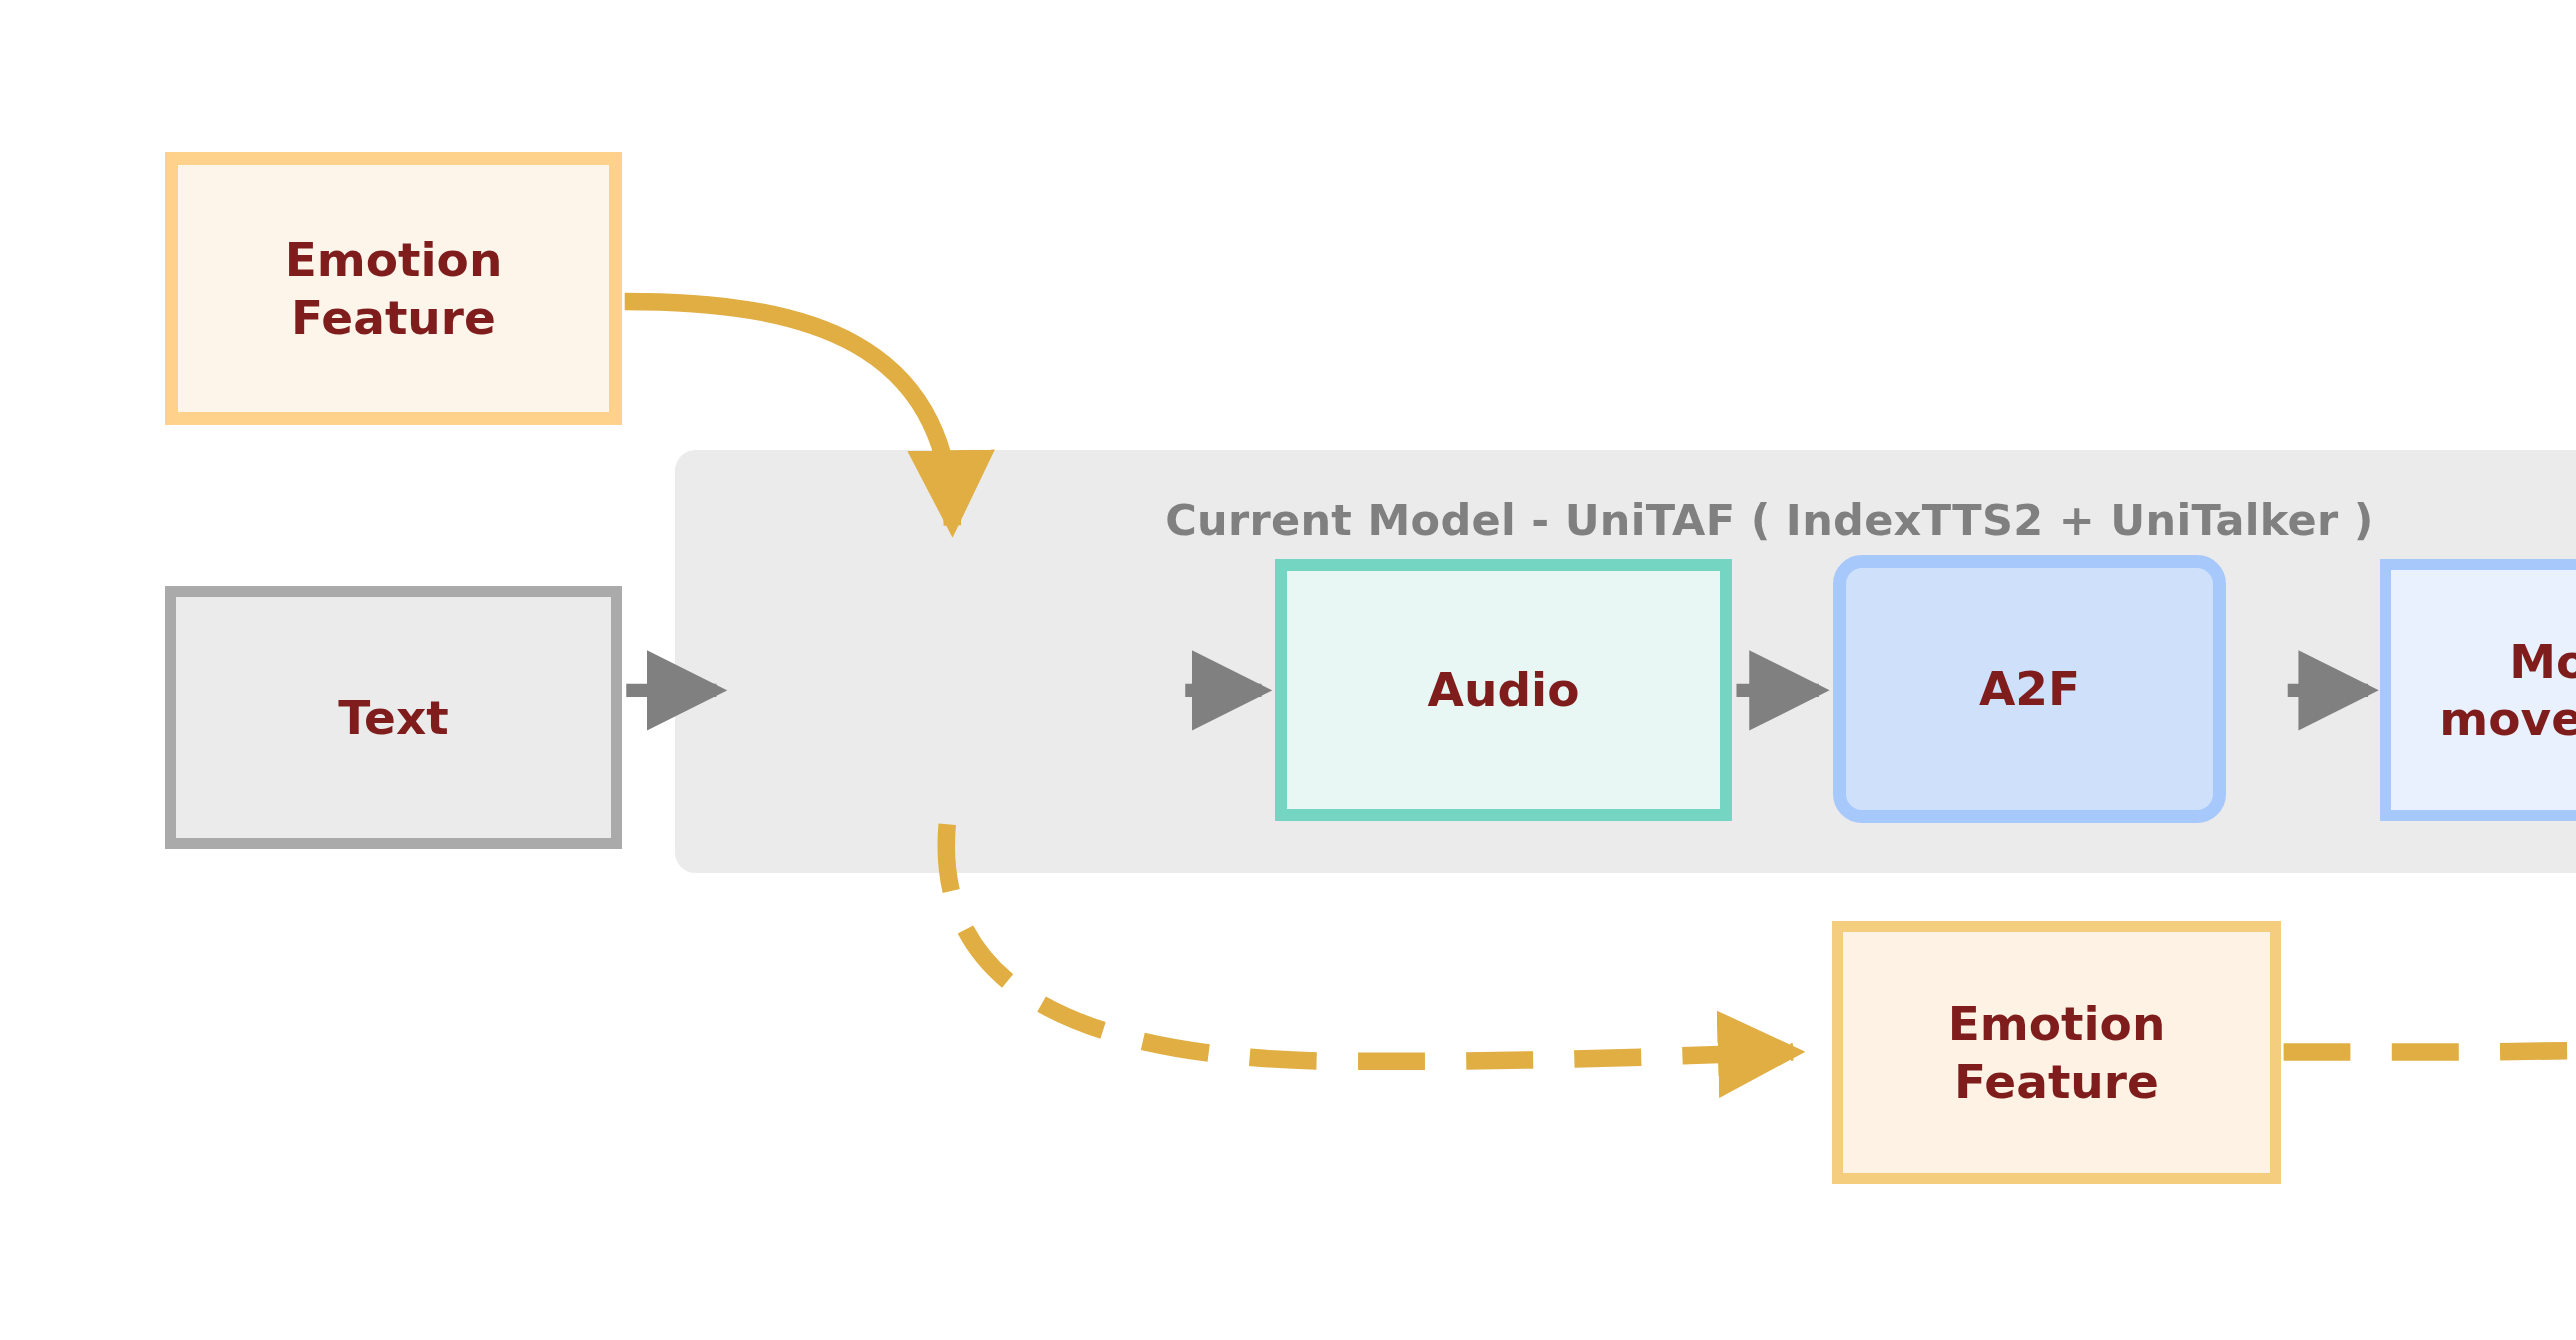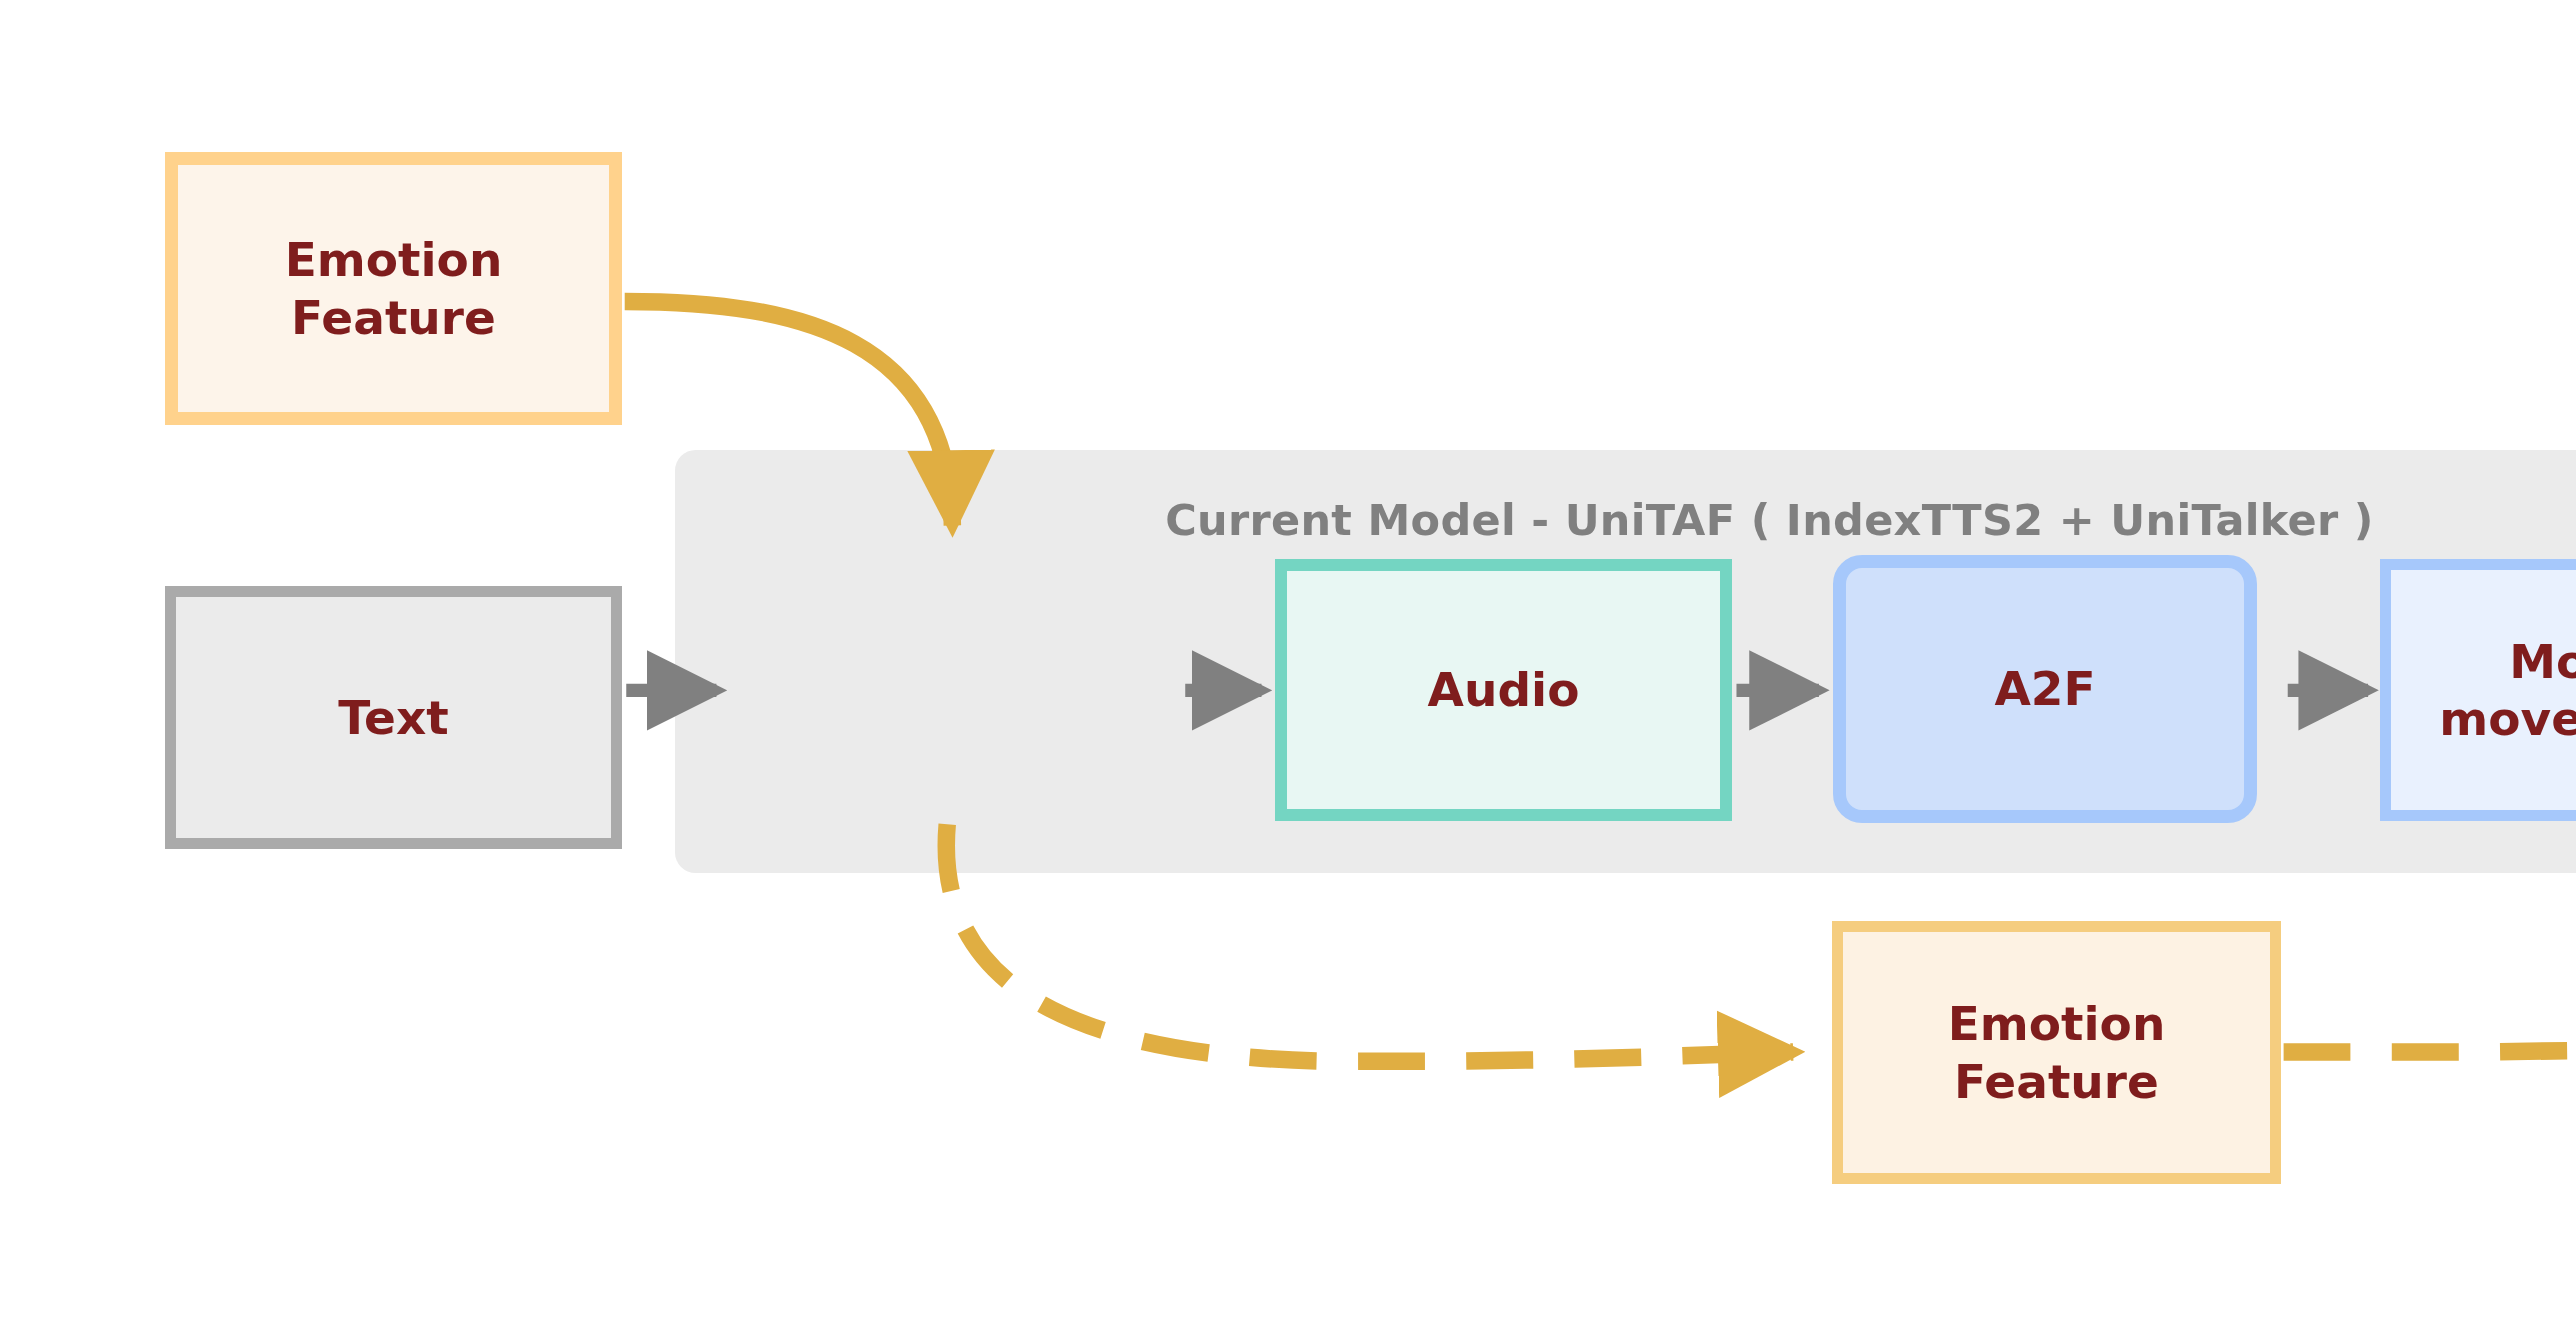--- a/index.html
+++ b/index.html
@@ -83,21 +83,21 @@
     font-size: 47px;
   }
   #node-audio {
     left: 1275px; top: 559px; width: 457px; height: 262px;
     background: #e8f7f3;
     border: 12.4px solid #74d5c2;
     font-size: 47px;
     text-align: right;
   }
   #node-a2f {
-    left: 1833px; top: 555px; width: 424px; height: 268px;
+    left: 1833px; top: 555px; width: 393px; height: 268px;
     background: #cfe0fb;
     border: 13.4px solid #a6c8fb;
     border-radius: 29px;
     font-size: 47px;
   }
   #node-mouth {
     left: 2380px; top: 559px; width: 427px; height: 262px;
     background: #e9f1fe;
     border: 11.3px solid #a6c8fb;
     font-size: 47px;

